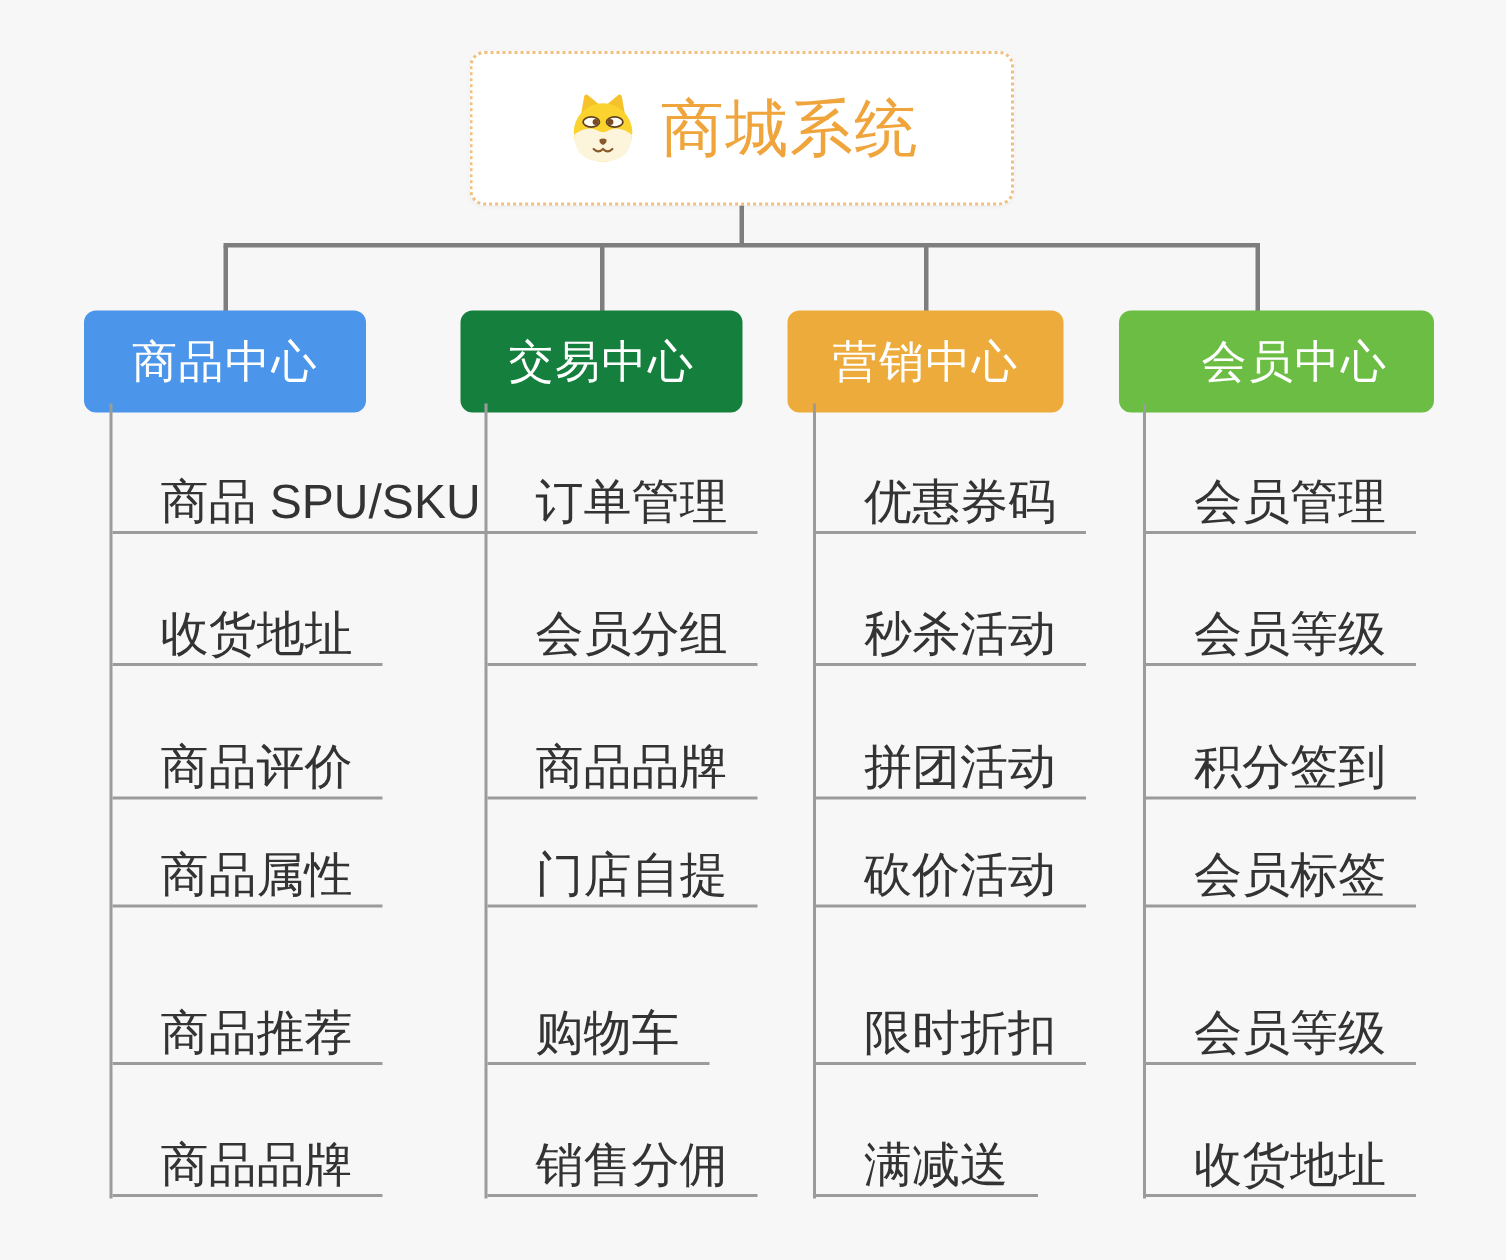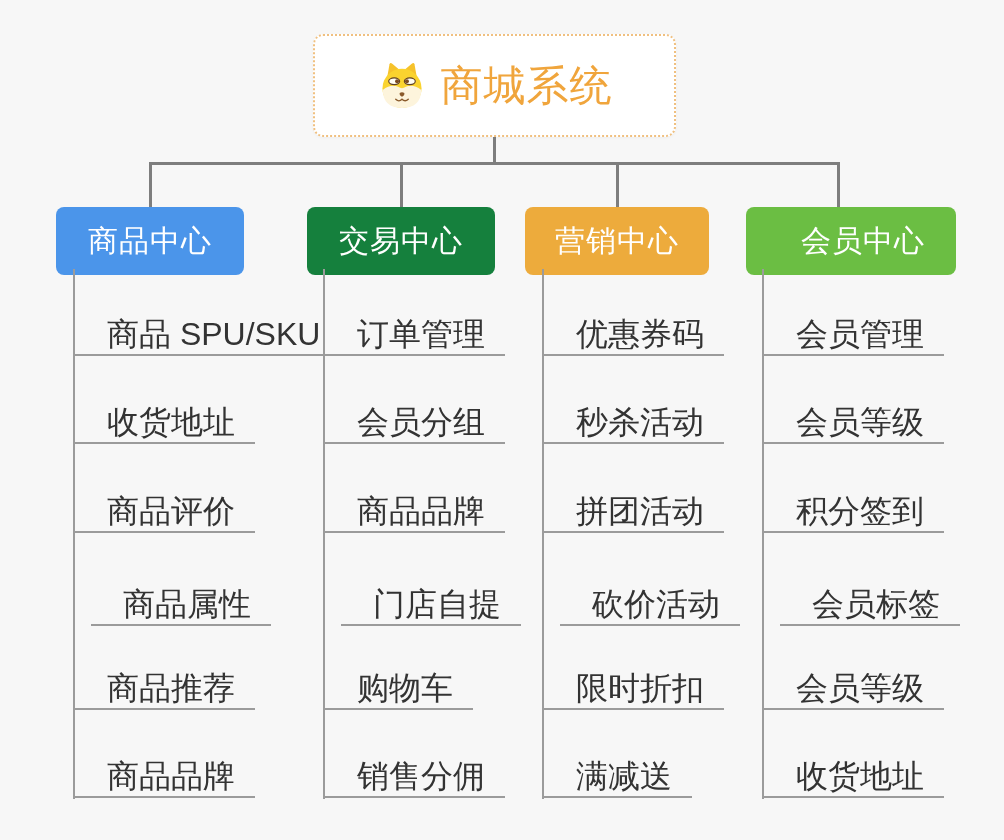--- a/index.html
+++ b/index.html
@@ -45,21 +45,21 @@
   .col-1 { left:73px; }  .col-2 { left:323px; }
   .col-3 { left:542px; } .col-4 { left:762px; }
   .item {
     position:absolute; left:0; width:max-content;
     padding:0 20px 6px 32px;
     border-bottom:2px solid #9b9b9b;
     font-size:32px; line-height:28px; color:#333333;
     white-space:nowrap;
   }
   .r-1 { top:51px; }  .r-2 { top:139px; } .r-3 { top:228px; }
-  .r-4 { top:321px;margin-left:16px; } .r-5 { top:405px; } .r-6 { top:493px; }
+  .r-4 { top:300px; } .r-5 { top:405px; } .r-6 { top:493px; }
 
   .dog-icon { display:block; }
 </style>
 </head>
 <body>
 
 <div class="canvas">
 
   <div class="conn root-stub"></div>
   <div class="conn bus"></div>

